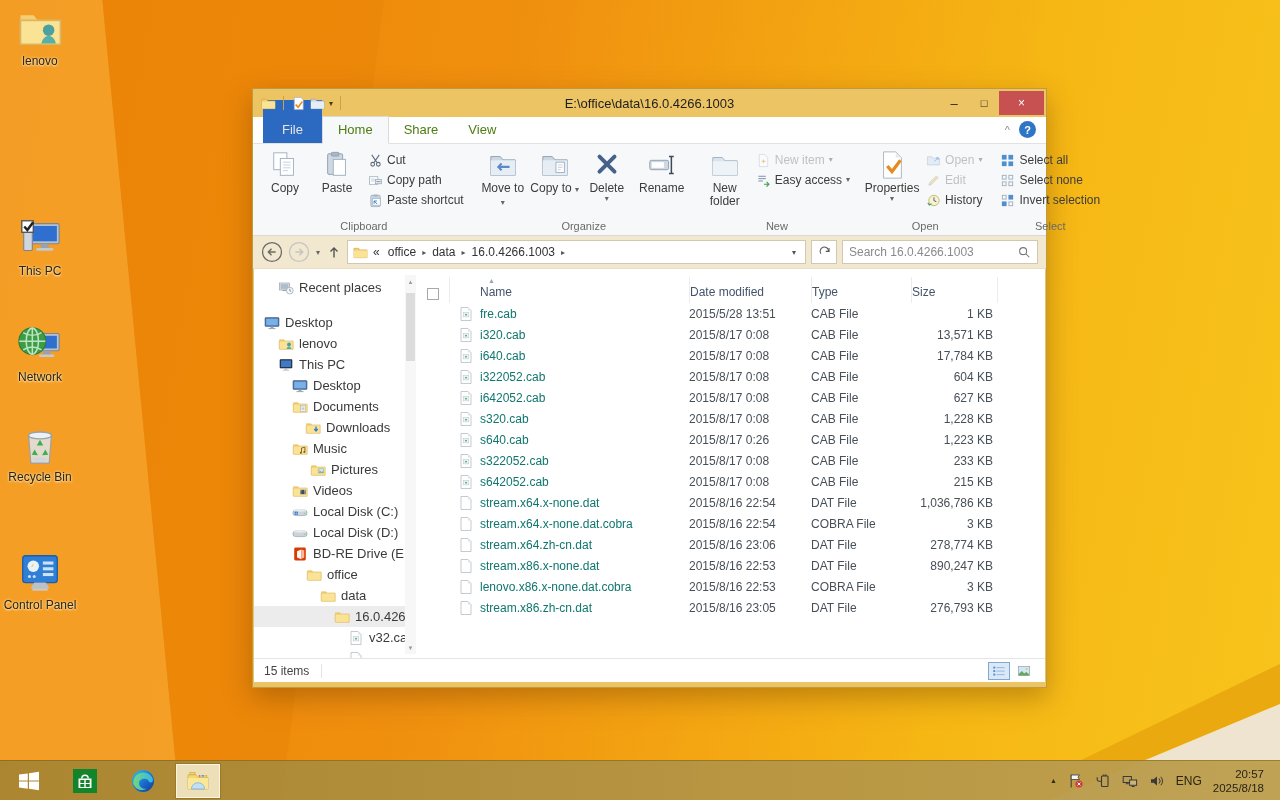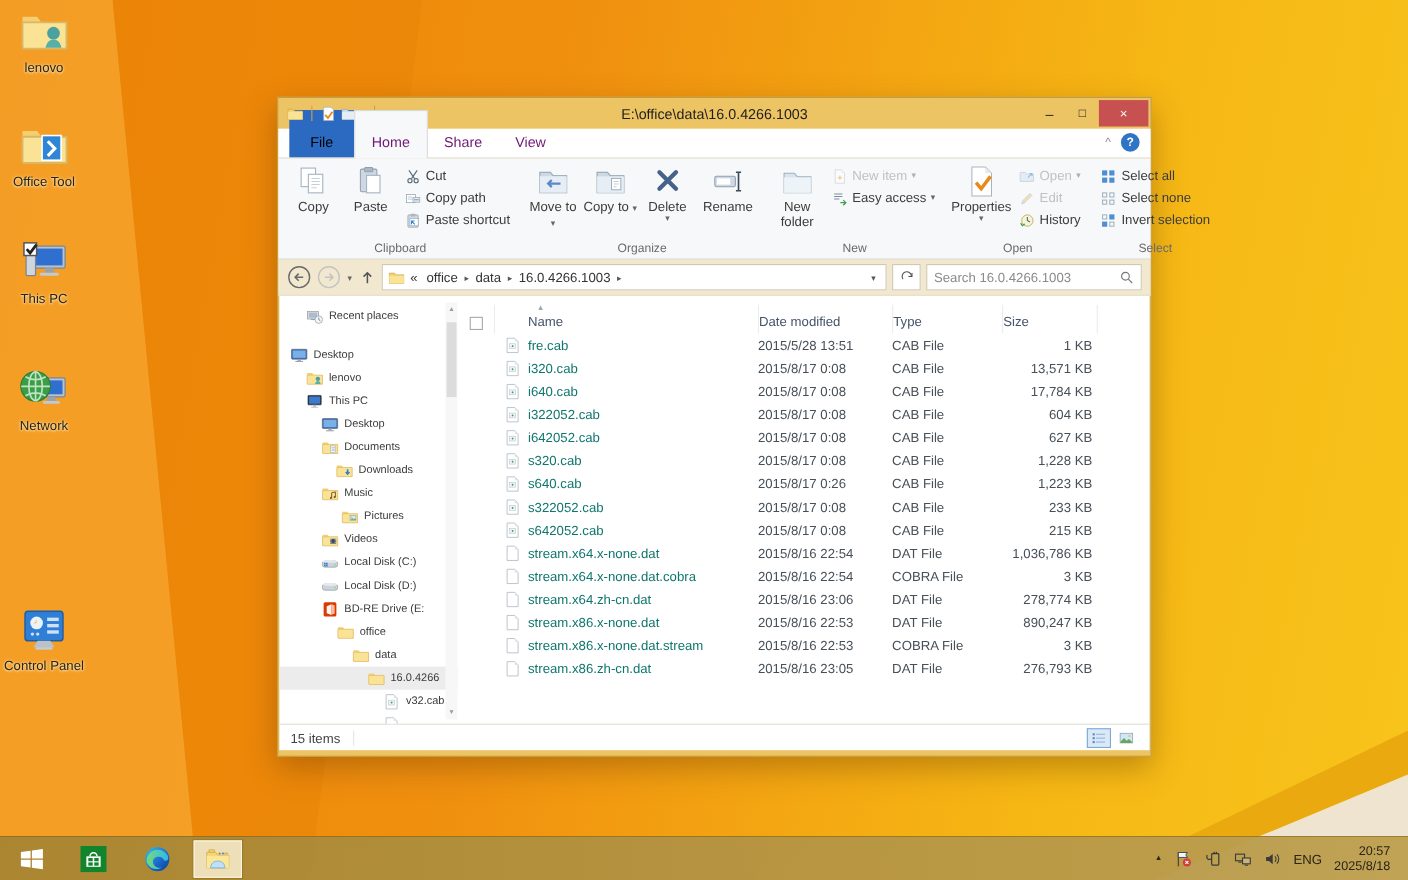--- a/index.html
+++ b/index.html
@@ -38,22 +38,22 @@
   .qsep { width:1px; height:14px; background:#caa14d; margin:0 3px; }
   .win-title { position:absolute; left:0; right:0; text-align:center; font-size:13px; color:#1e1e1e; pointer-events:none; }
   .win-controls { margin-left:auto; display:flex; align-items:stretch; height:24px; z-index:2; }
   .wbtn { width:30px; display:flex; align-items:center; justify-content:center;
     font-size:13px; color:#1e1e1e; cursor:default; }
   .wbtn.maxi { font-size:11px; }
   .wbtn.close { width:45px; background:#c75050; color:#fff; font-size:12px; }
 
   .tabrow { height:27px; background:#fff; display:flex; align-items:flex-end;
     padding-left:10px; border-bottom:1px solid #e1e1e1; position:relative; }
-  .tab { padding:21px 15px 6px; font-size:13px; color:#701a75; cursor:default; }
-  .tab.file { background:#2b6ac0; color:#000000; padding:22px 19px 6px; }
+  .tab { padding:5px 15px 6px; font-size:13px; color:#4d7c0f; cursor:default; }
+  .tab.file { background:#2b6ac0; color:#e5e5e5; padding:22px 19px 6px; }
   .tab.active { background:#f7f8f9; border:1px solid #dadada; border-bottom:1px solid #f7f8f9;
     margin-bottom:-1px; z-index:2; }
   .tab-right { margin-left:auto; display:flex; align-items:center; gap:9px; padding:0 10px 5px 0; }
   .rib-collapse { color:#8a8a8a; font-size:11px; }
   .help-btn { width:17px; height:17px; border-radius:50%; background:#2f75c5; color:#fff;
     font-size:11px; font-weight:bold; display:flex; align-items:center; justify-content:center; }
 
   
   .ribbon { height:92px; background:#f7f8f9; border-bottom:1px solid #d8d8d8;
     display:flex; align-items:stretch; padding:0 2px; }
@@ -96,21 +96,21 @@
   .search-box input { flex:1; border:none; outline:none; font-size:12px; padding:0 6px;
     color:#333; font-family:"Liberation Sans",sans-serif; background:transparent; }
   .search-box input::placeholder { color:#8a8a8a; }
   .search-ic { width:14px; height:14px; margin-right:6px; flex:none; }
   .search-ic svg { width:100%; height:100%; }
 
   
   .main { flex:1; background:#fff; display:flex; overflow:hidden; margin:0 1px; }
 
   .navpane { width:162px; flex:none; position:relative; padding-top:8px; overflow:hidden; }
-  .nav-item { height:21px; display:flex; align-items:center; gap:5px; font-size:10px;
+  .nav-item { height:21px; display:flex; align-items:center; gap:5px; font-size:13px;
     color:#3a3a3a; white-space:nowrap; cursor:default; padding-right:2px; }
   .nav-item.gap { margin-top:14px; }
   .nav-item.selected { background:#ececec; }
   .nv-ic { width:16px; height:16px; flex:none; } .nv-ic svg{ width:100%; height:100%; }
   .nav-scroll { position:absolute; right:0; top:6px; bottom:4px; width:11px; background:#f7f7f7; }
   .ns-arrow { height:13px; display:flex; align-items:center; justify-content:center;
     font-size:6px; color:#9a9a9a; }
   .ns-down { position:absolute; bottom:0; left:0; right:0; }
   .ns-thumb { position:absolute; left:1px; right:1px; top:18px; height:68px; background:#dcdcdc; }
 
@@ -171,53 +171,53 @@
 <div class="desktop-icons">
     <div class="desktop-icon" style="top: 6px;">
       <span class="di-ic"><svg viewBox="0 0 16 16">
           <path d="M1.2 3.2h4.6l1.4 1.8h7.6c.3 0 .5.2.5.5v7.3c0 .3-.2.5-.5.5H1.7c-.3 0-.5-.2-.5-.5V3.2z" fill="#f3cf72"></path>
           <path d="M1.2 5h13.9v8.3H1.7c-.3 0-.5-.2-.5-.5V5z" fill="#fbe396" stroke="#d9b765" stroke-width="0.6"></path>
           <circle cx="11" cy="8.4" r="2" fill="#4ba0a0"></circle>
           <path d="M8.5 13c.3-1.7 1.3-2.6 2.5-2.6s2.2.9 2.5 2.6z" fill="#57b0a8"></path>
         </svg></span>
       <span class="di-label">lenovo</span>
     </div>
-    <div class="desktop-icon" style="top: 110px;">
-      <span class="di-ic"><svg viewBox="0 0 16 16">
-          <path d="M1.2 3.2h4.6l1.4 1.8h7.6c.3 0 .5.2.5.5v7.3c0 .3-.2.5-.5.5H1.7c-.3 0-.5-.2-.5-.5V3.2z" fill="#f3cf72"></path>
-          <path d="M1.2 5h13.9v8.3H1.7c-.3 0-.5-.2-.5-.5V5z" fill="#fbe396" stroke="#d9b765" stroke-width="0.6"></path>
-          <rect x="7.4" y="4.6" width="6" height="7.8" fill="#2f86d6" stroke="#fff" stroke-width=".5"></rect>
-          <path d="M9.2 6.4l2.2 2.3-2.2 2.3" stroke="#fff" stroke-width="1" fill="none"></path>
-        </svg></span>
-      <span class="di-label">Office Tool</span>
-    </div>
     <div class="desktop-icon" style="top: 216px;">
       <span class="di-ic"><svg viewBox="0 0 24 24">
           <rect x="7" y="4" width="15" height="10.5" rx=".8" fill="#b9c2cc" stroke="#7c8691" stroke-width=".6"></rect>
           <rect x="8.2" y="5.2" width="12.6" height="8" fill="#2f6fd0"></rect>
           <rect x="3.5" y="6" width="4.5" height="12" rx=".6" fill="#cfd6dd" stroke="#7c8691" stroke-width=".6"></rect>
           <rect x="4.3" y="7" width="2.9" height="1" fill="#8fd06a"></rect>
           <rect x="12.5" y="14.5" width="4" height="2.2" fill="#9aa2ab"></rect>
           <rect x="10" y="16.7" width="9" height="1.4" rx=".7" fill="#c2c9d0"></rect>
           <rect x="2.5" y="2.5" width="6" height="6" fill="#fff" stroke="#555" stroke-width=".7"></rect>
           <path d="M3.8 5.5l1.6 1.8 3-4" stroke="#222" stroke-width="1.3" fill="none"></path>
         </svg></span>
       <span class="di-label">This PC</span>
     </div>
-    <div class="desktop-icon" style="top: 332px;">
+    <div class="desktop-icon" style="top: 322px;">
       <span class="di-ic"><svg viewBox="0 0 24 24">
           <rect x="9" y="6" width="13" height="9" rx=".8" fill="#b9c2cc" stroke="#7c8691" stroke-width=".6"></rect>
           <rect x="10.2" y="7.2" width="10.6" height="6.6" fill="#2f6fd0"></rect>
           <rect x="13.5" y="15" width="4" height="2" fill="#9aa2ab"></rect>
           <rect x="11.5" y="17" width="8" height="1.3" rx=".6" fill="#c2c9d0"></rect>
           <circle cx="8" cy="10" r="7" fill="#3b9e46" stroke="#2c7d36" stroke-width=".6"></circle>
           <path d="M1.2 10h13.6M8 3v14M3.2 5.5a9 9 0 009.6 0M3.2 14.5a9 9 0 019.6 0" stroke="#bfe3c4" stroke-width=".8" fill="none"></path>
           <ellipse cx="8" cy="10" rx="3.2" ry="6.8" fill="none" stroke="#bfe3c4" stroke-width=".8"></ellipse>
         </svg></span>
       <span class="di-label">Network</span>
+    </div>
+    <div class="desktop-icon" style="top: 422px;">
+      <span class="di-ic"><svg viewBox="0 0 24 24">
+          <path d="M6 7h12l-1.2 14.5H7.2z" fill="#dfe5ea" opacity=".85" stroke="#9aa2ab" stroke-width=".7"></path>
+          <ellipse cx="12" cy="7" rx="6" ry="1.8" fill="#eef1f4" stroke="#9aa2ab" stroke-width=".7"></ellipse>
+          <ellipse cx="12" cy="19.6" rx="4" ry="1.2" fill="#cfd6dd"></ellipse>
+          <path d="M10.3 12.2l1.7-2.9 1.7 2.9zM9.2 14.3l-1.5 2.8 3.2.2zM14.8 14.3l1.5 2.8-3.2.2z" fill="#3fae4e"></path>
+        </svg></span>
+      <span class="di-label">Recycle Bin</span>
     </div>
     <div class="desktop-icon" style="top: 550px;">
       <span class="di-ic"><svg viewBox="0 0 24 24">
           <rect x="3" y="3" width="18" height="14" rx="1.5" fill="#2f7fd6" stroke="#1d5ea8" stroke-width=".7"></rect>
           <circle cx="8.5" cy="8.5" r="3" fill="#eaf2fa"></circle>
           <path d="M8.5 8.5V5.5A3 3 0 015.6 9.2z" fill="#f2c14e"></path>
           <rect x="13.5" y="6" width="5.5" height="1.6" fill="#cfe2f5"></rect>
           <rect x="13.5" y="9" width="5.5" height="1.6" fill="#cfe2f5"></rect>
           <rect x="13.5" y="12" width="5.5" height="1.6" fill="#cfe2f5"></rect>
           <circle cx="6.5" cy="13.8" r=".8" fill="#cfe2f5"></circle>
@@ -878,21 +878,21 @@
             <span class="fr-date">2015/8/16 22:53</span>
             <span class="fr-type">DAT File</span>
             <span class="fr-size">890,247 KB</span>
           </div>
           <div class="file-row">
             <span class="fr-sp"></span>
             <span class="fr-ic"><svg viewBox="0 0 16 16">
                 <path d="M3 1.5h7l3 3V14.5H3z" fill="#fff" stroke="#aab4bd" stroke-width="0.7"></path>
                 <path d="M10 1.5l3 3h-3z" fill="#dde4ea"></path>
               </svg></span>
-            <span class="fr-name">stream.x86.x-none.dat.stream</span>
+            <span class="fr-name">lenovo.x86.x-none.dat.cobra</span>
             <span class="fr-date">2015/8/16 22:53</span>
             <span class="fr-type">COBRA File</span>
             <span class="fr-size">3 KB</span>
           </div>
           <div class="file-row">
             <span class="fr-sp"></span>
             <span class="fr-ic"><svg viewBox="0 0 16 16">
                 <path d="M3 1.5h7l3 3V14.5H3z" fill="#fff" stroke="#aab4bd" stroke-width="0.7"></path>
                 <path d="M10 1.5l3 3h-3z" fill="#dde4ea"></path>
               </svg></span>

